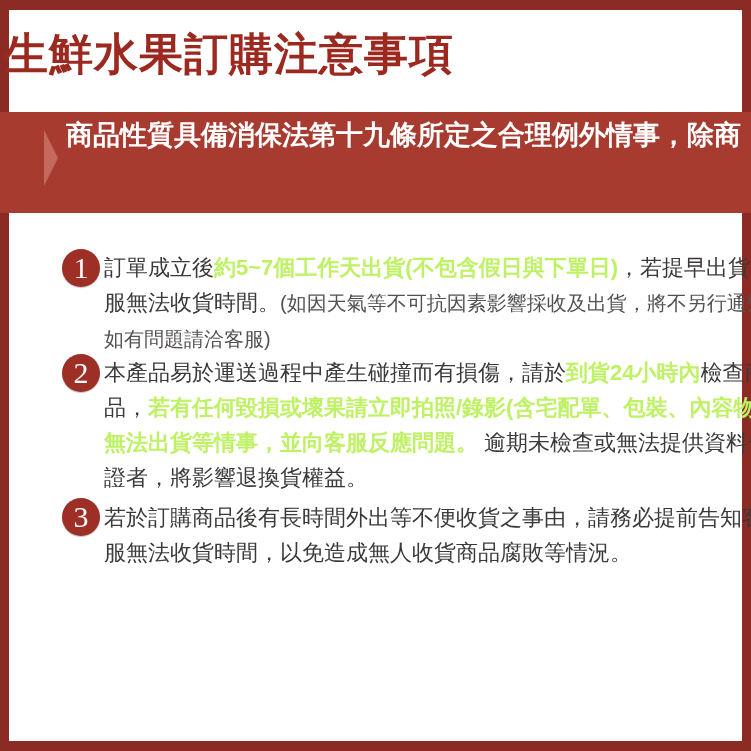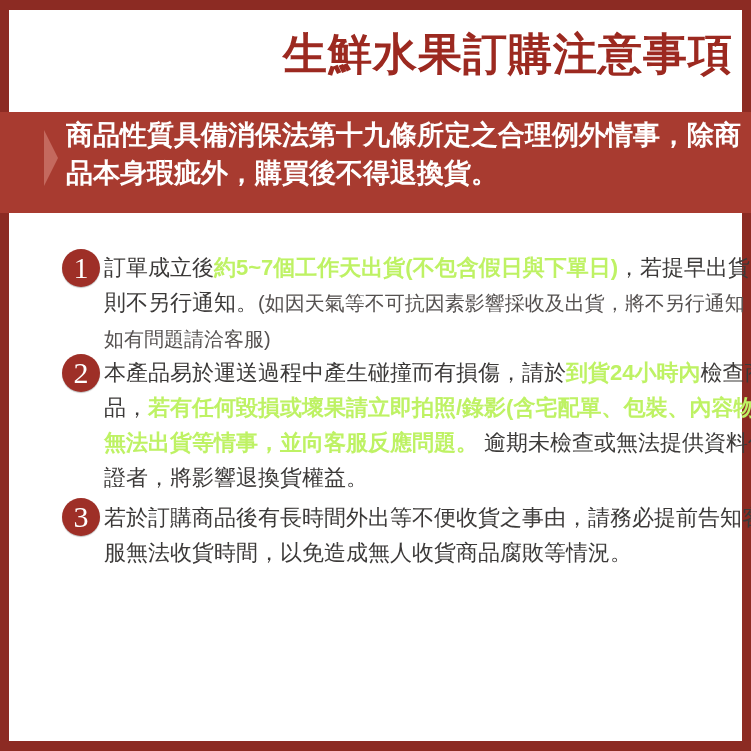--- a/index.html
+++ b/index.html
@@ -1,19 +1,19 @@
 <!DOCTYPE html>
 <html><head>
 <meta charset="utf-8">
 <style>
   html,body{margin:0;padding:0;}
   body{font-family:"Liberation Sans",sans-serif;}
   .canvas{position:relative;width:751px;height:751px;background:#8C2B23;overflow:hidden;}
   .page-white{position:absolute;left:9px;top:10px;width:733px;height:731px;background:#ffffff;}
-  .page-title{position:absolute;left:16px;top:28px;width:717px;text-align:right;
+  .page-title{position:absolute;left:4px;top:28px;width:717px;text-align:left;
     font-family:"Liberation Serif",serif;font-weight:bold;font-size:44px;line-height:54px;
     color:#9C2920;letter-spacing:1px;white-space:nowrap;}
   .band{position:absolute;left:0;width:751px;background:#A83B30;}
   .band-top{top:112px;height:101px;}
   .band-bottom{top:585px;height:125px;}
   .chevron{position:absolute;left:44px;top:18px;width:14px;height:56px;background:#C4695E;
     clip-path:polygon(0 0,100% 50%,0 100%);}
   .band-text{position:absolute;left:66px;top:4px;color:#ffffff;font-weight:bold;
     font-size:27px;line-height:38px;}
   .band-line{white-space:nowrap;}
@@ -33,31 +33,30 @@
 
 <div class="canvas">
   <div class="page-white"></div>
 
   <div class="page-title">生鮮水果訂購注意事項</div>
 
   <div class="band band-top">
     <div class="chevron"></div>
     <div class="band-text">
       <div class="band-line">商品性質具備消保法第十九條所定之合理例外情事，除商</div>
-      <div class="band-line">品本身瑕疵外，購買後不得退換貨。</div>
     </div>
   </div>
 
   <div class="num-circle" style="top:249px;">1</div>
   <div class="item-text" style="top:250px;">
     <div class="line">
       <span class="blk">訂單成立後</span><span class="red">約5~7個工作天出貨(不包含假日與下單日)</span><span class="blk">，若提早出貨</span>
     </div>
     <div class="line">
-      <span class="blk">則不另行通知。</span><span class="gray">(如因天氣等不可抗因素影響採收及出貨，將不另行通知，</span>
+      <span class="blk">服無法收貨時間。</span><span class="gray">(如因天氣等不可抗因素影響採收及出貨，將不另行通知，</span>
     </div>
     <div class="line">
       <span class="gray">如有問題請洽客服)</span>
     </div>
   </div>
 
   <div class="num-circle" style="top:354px;">2</div>
   <div class="item-text" style="top:355px;">
     <div class="line">
       <span class="blk">本產品易於運送過程中產生碰撞而有損傷，請於</span><span class="red">到貨24小時內</span><span class="blk">檢查商</span>

